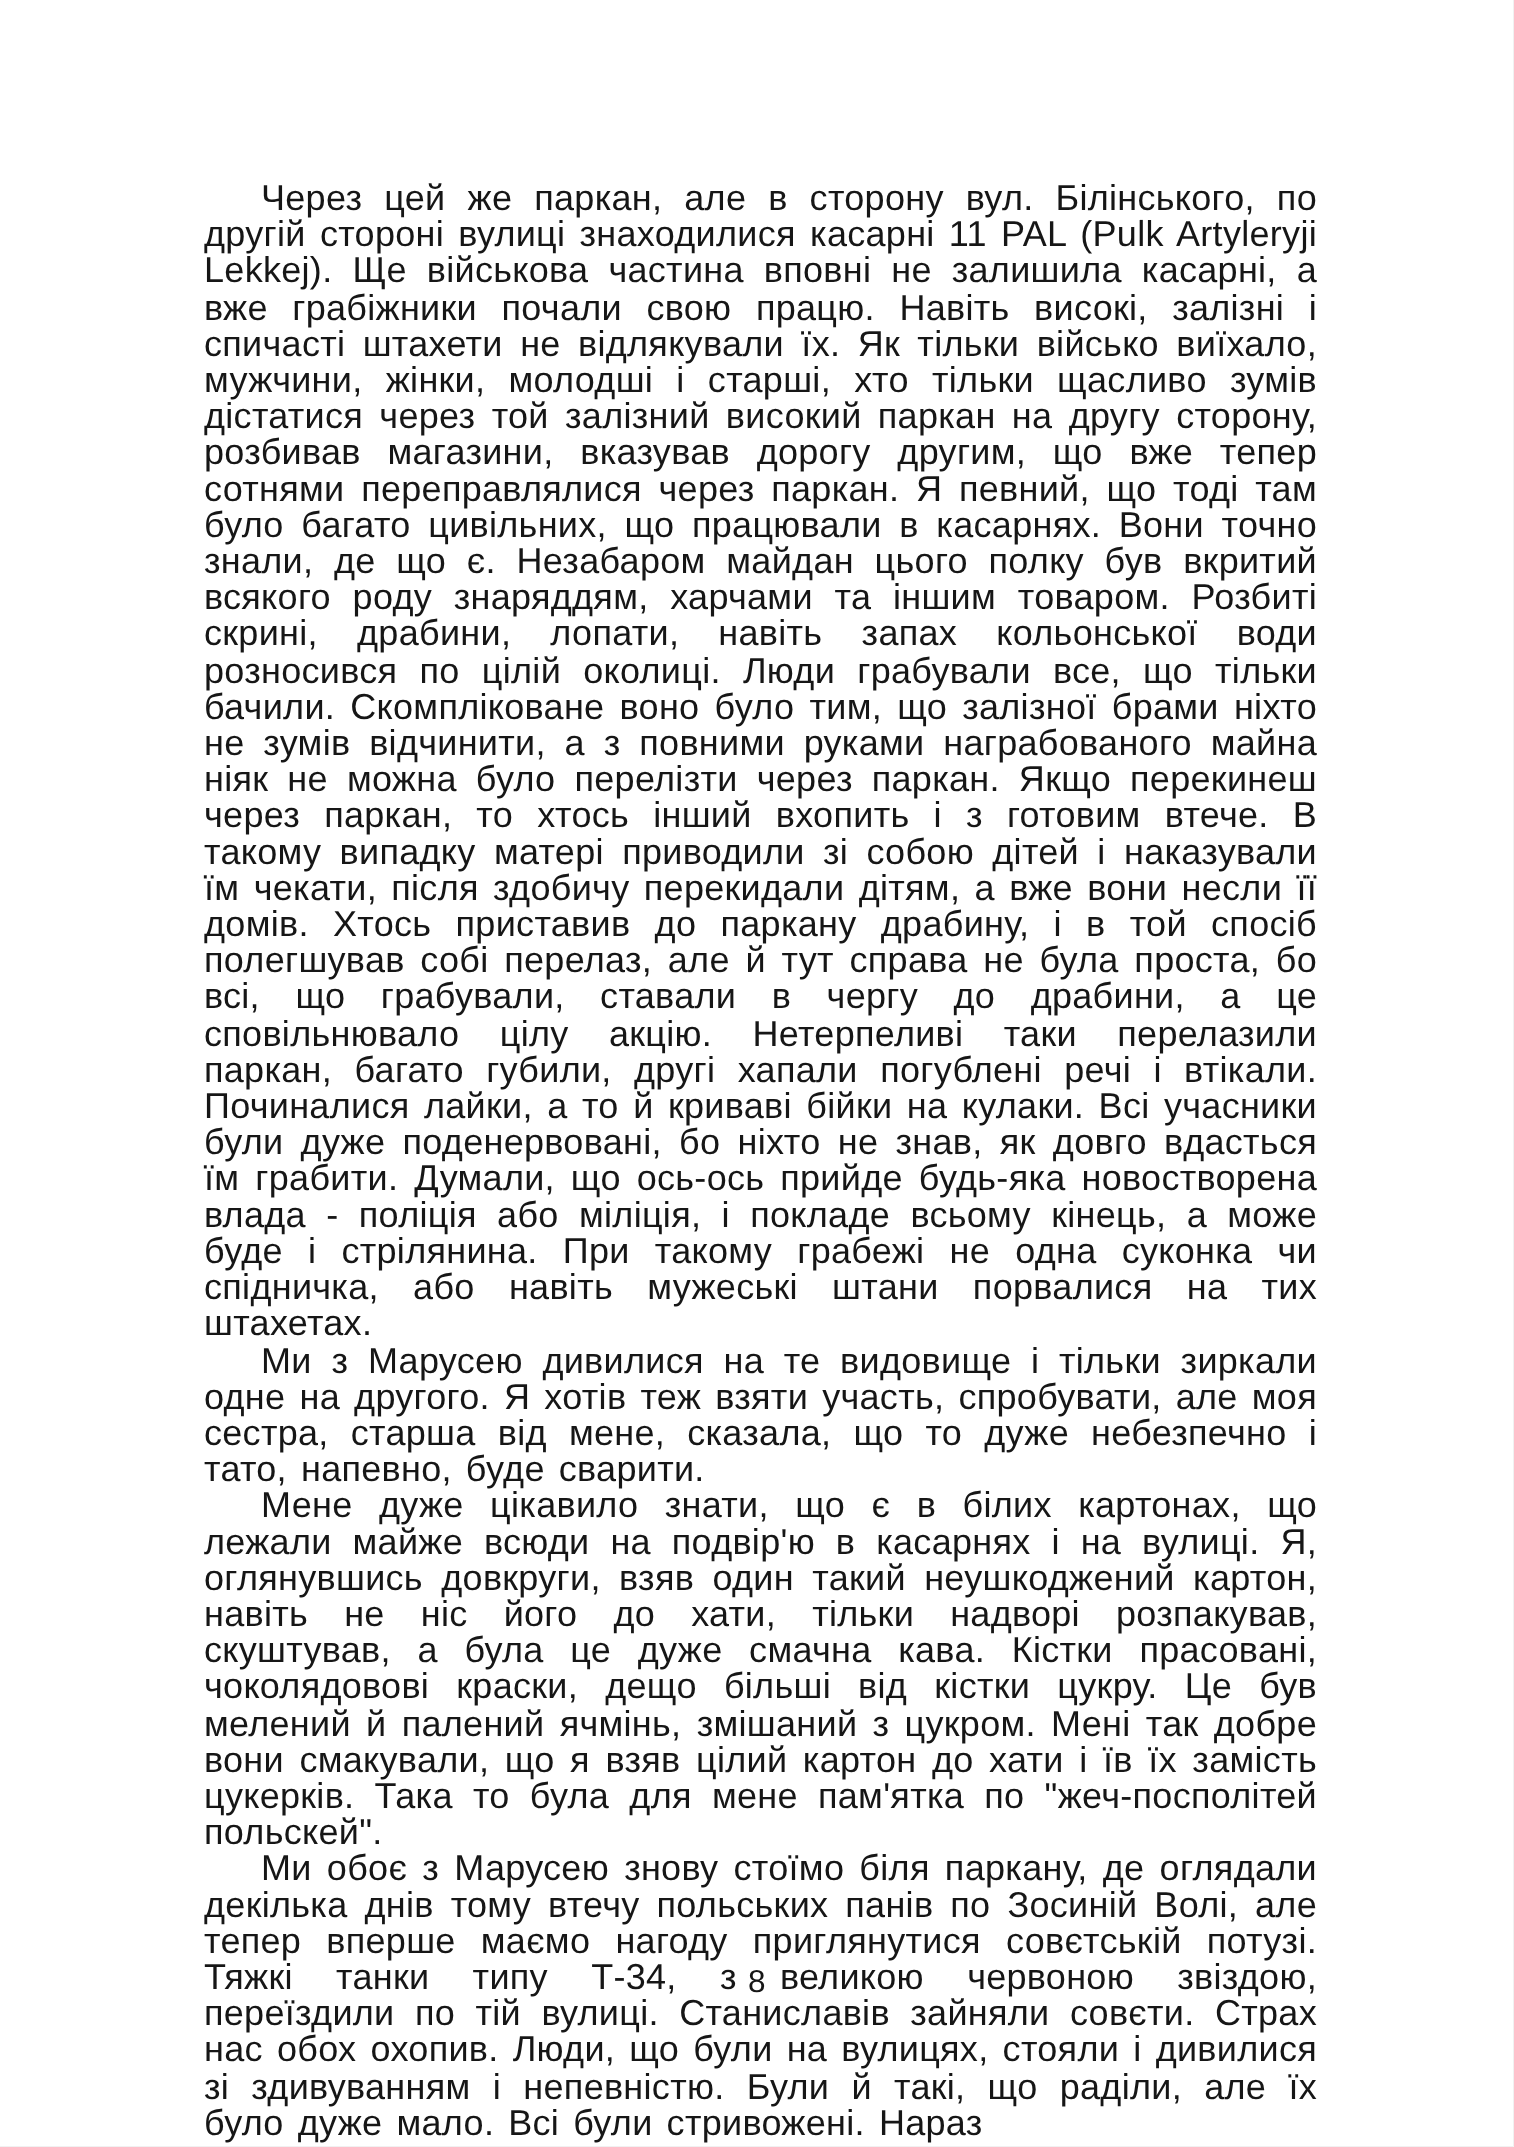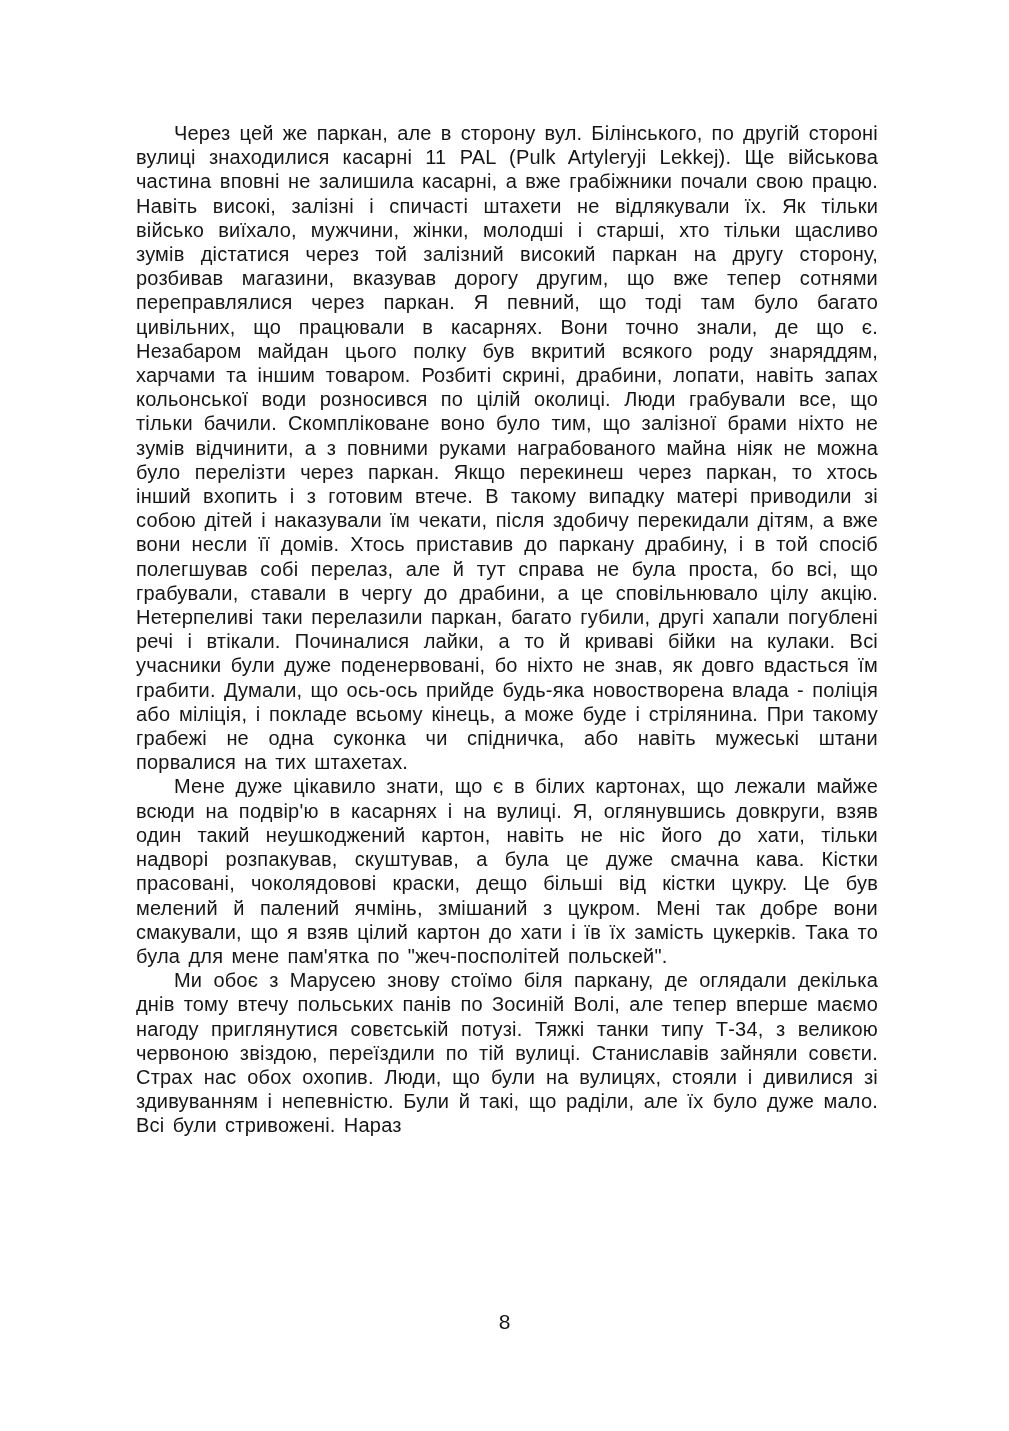--- a/index.html
+++ b/index.html
@@ -18,21 +18,21 @@
     overflow: hidden;
   }
   .text-block {
     position: absolute;
     left: 136px;
     top: 121px;
     width: 742px;
   }
   .para {
     margin: 0;
-    font-size: 20px;
+    font-size: 24px;
     line-height: 24.2px;
     text-align: justify;
     text-indent: 38px;
     word-spacing: 2.5px;
     letter-spacing: 0.2px;
     color: #161616;
   }
   .page-number {
     position: absolute;
     left: 0;
@@ -42,17 +42,18 @@
     font-size: 21px;
     color: #161616;
   }
 </style>
 </head>
 <body>
 
 <div class="page">
   <div class="text-block">
     <p class="para">Через цей же паркан, але в сторону вул. Білінського, по другій стороні вулиці знаходилися касарні 11 PAL (Pulk Artyleryji Lekkej). Ще військова частина вповні не залишила касарні, а вже грабіжники почали свою працю. Навіть високі, залізні і спичасті штахети не відлякували їх. Як тільки військо виїхало, мужчини, жінки, молодші і старші, хто тільки щасливо зумів дістатися через той залізний високий паркан на другу сторону, розбивав магазини, вказував дорогу другим, що вже тепер сотнями переправлялися через паркан. Я певний, що тоді там було багато цивільних, що працювали в касарнях. Вони точно знали, де що є. Незабаром майдан цього полку був вкритий всякого роду знаряддям, харчами та іншим товаром. Розбиті скрині, драбини, лопати, навіть запах кольонської води розносився по цілій околиці. Люди грабували все, що тільки бачили. Скомпліковане воно було тим, що залізної брами ніхто не зумів відчинити, а з повними руками награбованого майна ніяк не можна було перелізти через паркан. Якщо перекинеш через паркан, то хтось інший вхопить і з готовим втече. В такому випадку матері приводили зі собою дітей і наказували їм чекати, після здобичу перекидали дітям, а вже вони несли її домів. Хтось приставив до паркану драбину, і в той спосіб полегшував собі перелаз, але й тут справа не була проста, бо всі, що грабували, ставали в чергу до драбини, а це сповільнювало цілу акцію. Нетерпеливі таки перелазили паркан, багато губили, другі хапали погублені речі і втікали. Починалися лайки, а то й криваві бійки на кулаки. Всі учасники були дуже поденервовані, бо ніхто не знав, як довго вдасться їм грабити. Думали, що ось-ось прийде будь-яка новостворена влада - поліція або міліція, і покладе всьому кінець, а може буде і стрілянина. При такому грабежі не одна суконка чи спідничка, або навіть мужеські штани порвалися на тих штахетах.</p>
+    <p class="para">Ми з Марусею дивилися на те видовище і тільки зиркали одне на другого. Я хотів теж взяти участь, спробувати, але моя сестра, старша від мене, сказала, що то дуже небезпечно і тато, напевно, буде сварити.</p>
     <p class="para">Мене дуже цікавило знати, що є в білих картонах, що лежали майже всюди на подвір'ю в касарнях і на вулиці. Я, оглянувшись довкруги, взяв один такий неушкоджений картон, навіть не ніс його до хати, тільки надворі розпакував, скуштував, а була це дуже смачна кава. Кістки прасовані, чоколядовові краски, дещо більші від кістки цукру. Це був мелений й палений ячмінь, змішаний з цукром. Мені так добре вони смакували, що я взяв цілий картон до хати і їв їх замість цукерків. Така то була для мене пам'ятка по "жеч-посполітей польскей".</p>
     <p class="para">Ми обоє з Марусею знову стоїмо біля паркану, де оглядали декілька днів тому втечу польських панів по Зосиній Волі, але тепер вперше маємо нагоду приглянутися совєтській потузі. Тяжкі танки типу Т-34, з великою червоною звіздою, переїздили по тій вулиці. Станиславів зайняли совєти. Страх нас обох охопив. Люди, що були на вулицях, стояли і дивилися зі здивуванням і непевністю. Були й такі, що раділи, але їх було дуже мало. Всі були стривожені. Нараз</p>
   </div>
   <div class="page-number">8</div>
 </div>
 
 </body></html>

